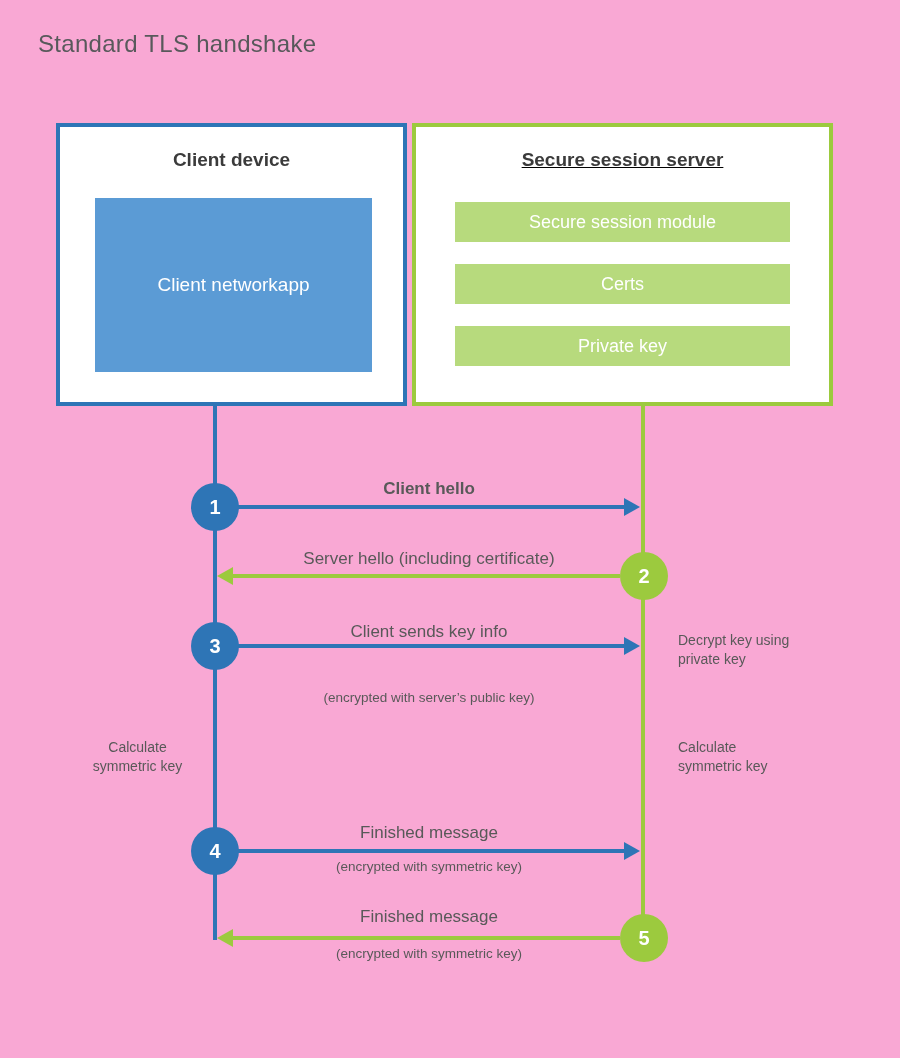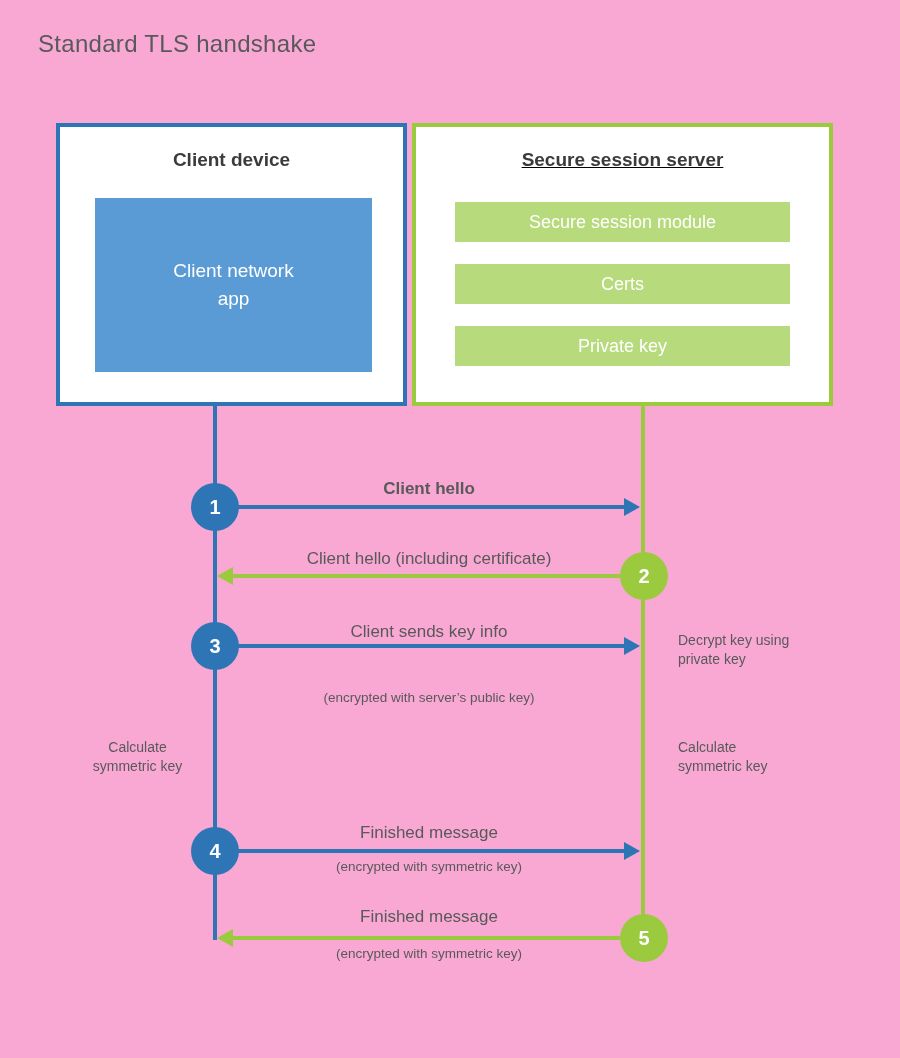--- a/index.html
+++ b/index.html
@@ -16,21 +16,21 @@
   .entity-box { position:absolute; top:123px; height:283px; background:#fff; box-sizing:border-box; }
   .client-box { left:56px;  width:351px; border:4px solid var(--blue); }
   .server-box { left:412px; width:421px; border:4px solid var(--green);text-decoration:underline; }
   .entity-title {
     padding-top:22px; text-align:center;
     font-size:19px; font-weight:700; color:var(--text-dark);
   }
   .client-inner {
     position:absolute; left:35px; top:71px; width:277px; height:174px;
     background:var(--blue-fill); color:#fff; font-size:19px; line-height:28px;
-    display:flex; flex-direction:column; align-items:center; justify-content:center; text-align:center;
+    display:flex; flex-direction:row; align-items:center; justify-content:center; text-align:center;
   }
   .server-bar {
     position:absolute; left:39px; width:335px; height:40px;
     background:var(--green-fill); color:#fff; font-size:18px;
     display:flex; align-items:center; justify-content:center;
   }
   .bar-1 { top:75px; } .bar-2 { top:137px; } .bar-3 { top:199px; }
 
   .vline { position:absolute; width:4px; top:406px; }
   .vline-blue  { left:213px; height:534px; background:var(--blue); }
@@ -87,21 +87,21 @@
   <div class="vline vline-blue"></div>
   <div class="vline vline-green"></div>
 
   <div class="msg-label" style="top:479px;font-weight:bold;">Client hello</div>
   <div class="arrow-line line-blue" style="left:215px; top:505px; width:409px;"></div>
   <div class="arrow-head head-right-blue" style="left:624px; top:498px;"></div>
   <div class="step-circle circle-blue" style="left:191px; top:483px;">
     <span>1</span>
   </div>
 
-  <div class="msg-label" style="top:549px;">Client hello (including certificate)</div>
+  <div class="msg-label" style="top:549px;">Server hello (including certificate)</div>
   <div class="arrow-line line-green" style="left:233px; top:574px; width:387px;"></div>
   <div class="arrow-head head-left-green" style="left:217px; top:567px;"></div>
   <div class="step-circle circle-green" style="left:620px; top:552px;">
     <span>2</span>
   </div>
 
   <div class="msg-label" style="top:622px;">Client sends key info</div>
   <div class="msg-sub" style="top:690px;">(encrypted with server’s public key)</div>
   <div class="arrow-line line-blue" style="left:215px; top:644px; width:409px;"></div>
   <div class="arrow-head head-right-blue" style="left:624px; top:637px;"></div>

